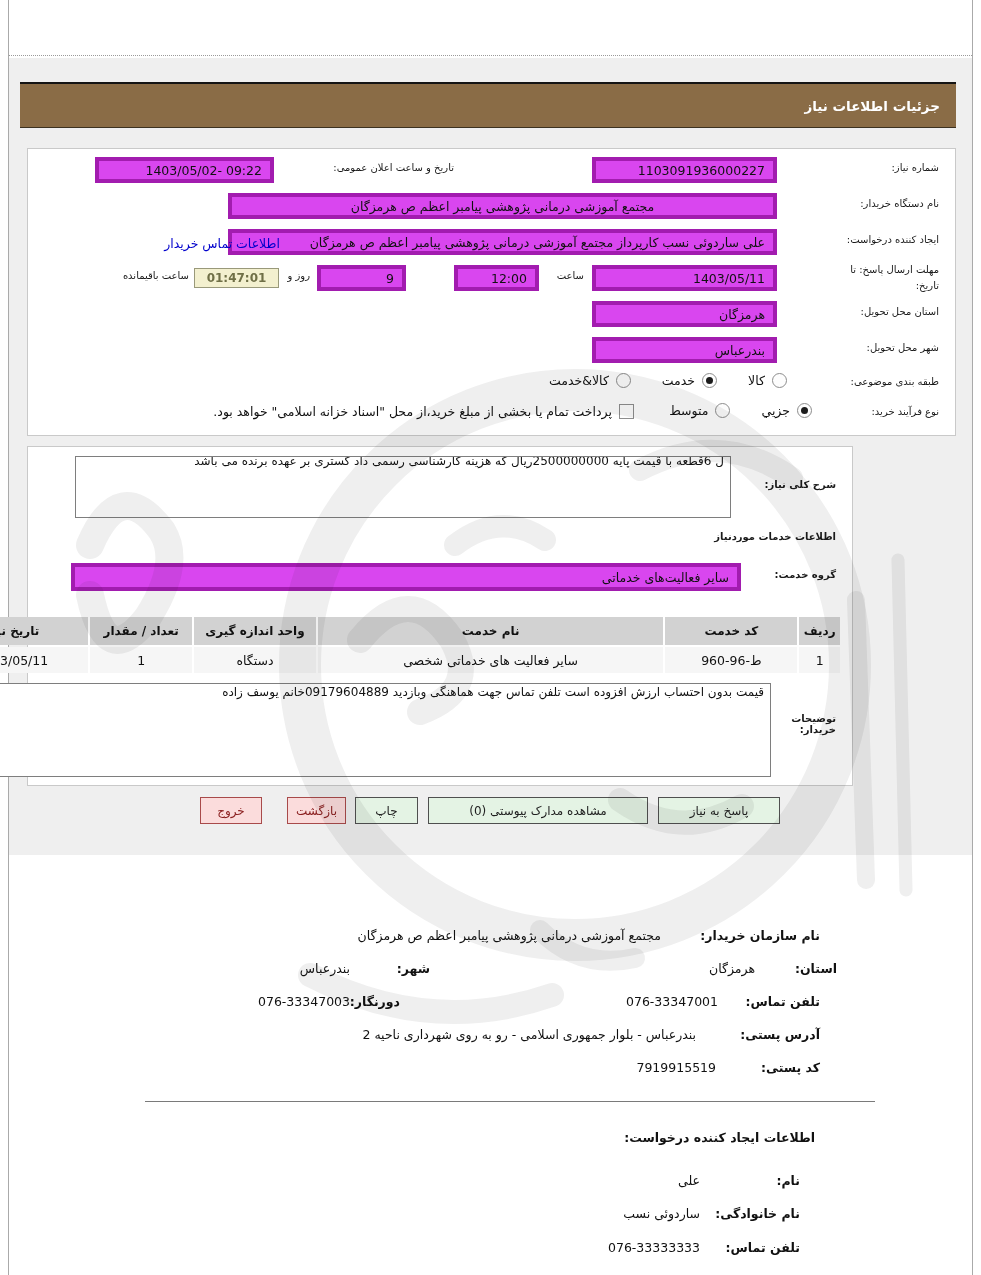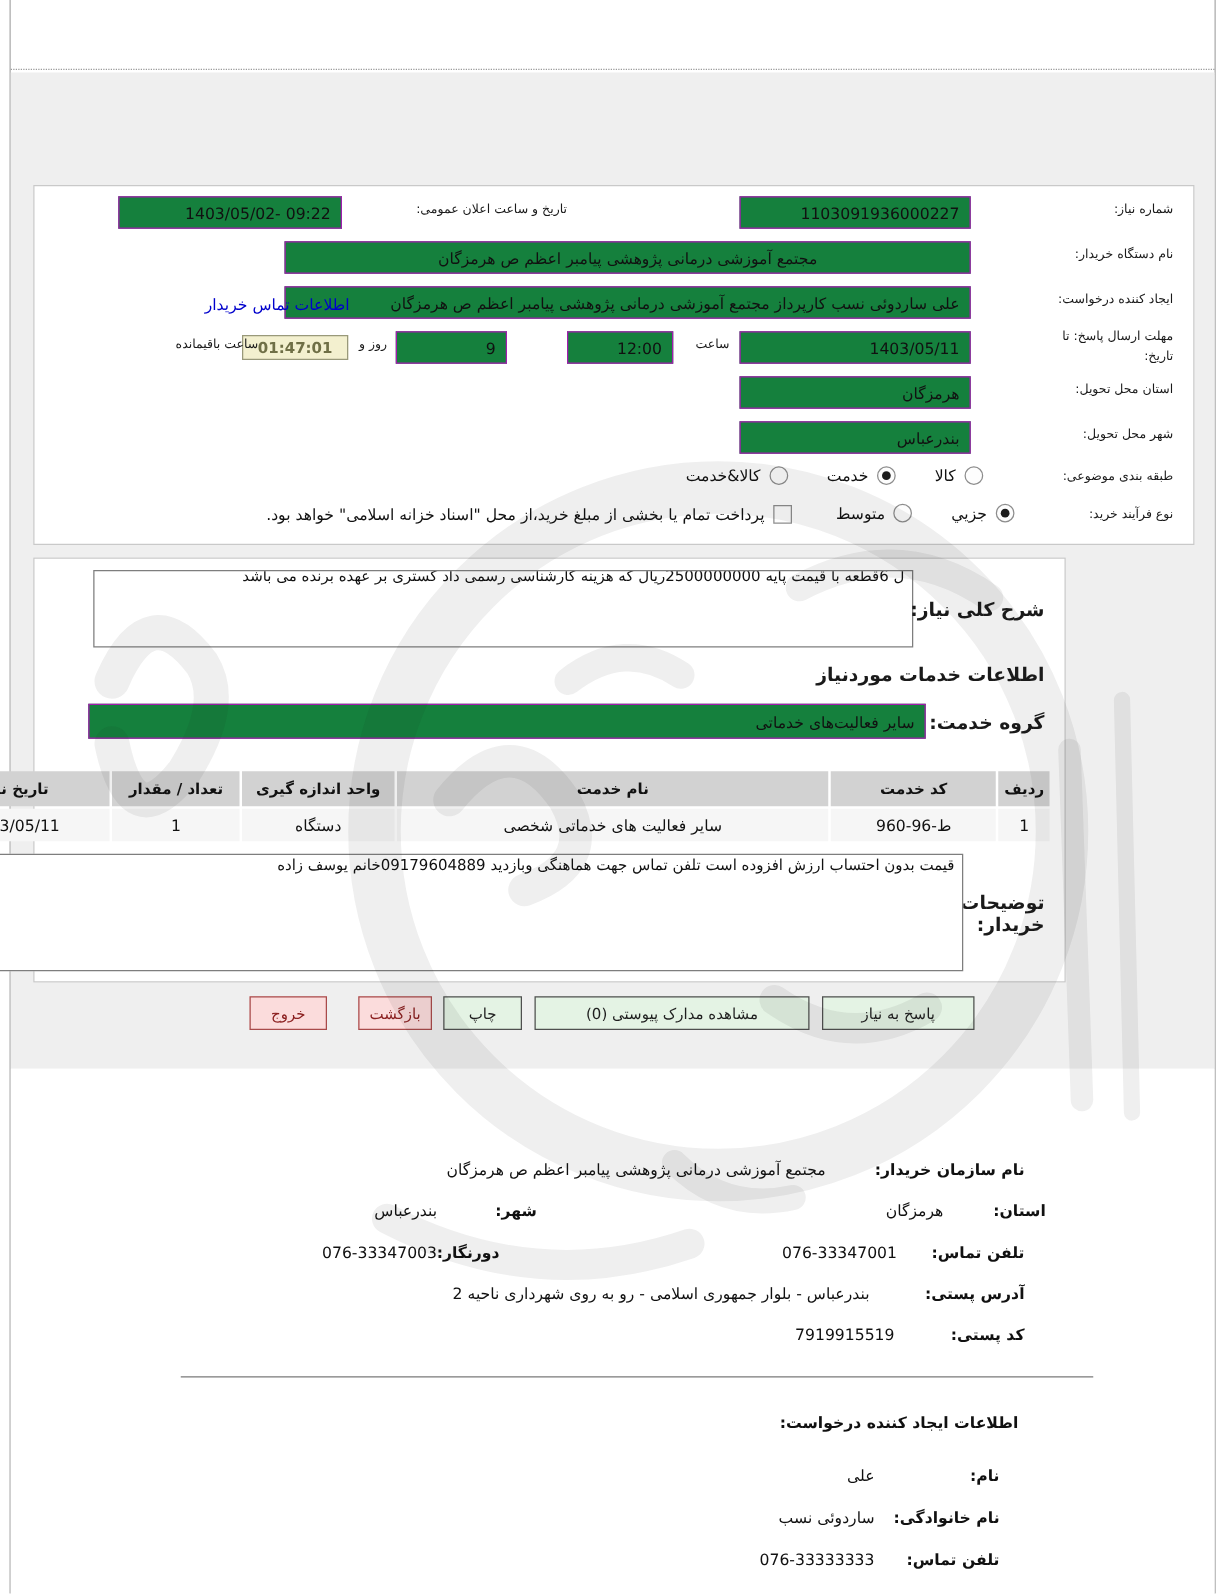--- a/index.html
+++ b/index.html
@@ -13,22 +13,22 @@
   .whitebg{position:absolute;top:855px;left:9px;right:9px;bottom:0;background:#fff;}
   .bar{position:absolute;background:#8a6c46;color:#fff;font-weight:bold;font-size:13.5px;
        display:flex;align-items:center;box-sizing:border-box;}
   .bar1{left:20px;top:82px;width:936px;height:46px;border-top:2px solid #141414;
         border-bottom:1px solid #3c3120;padding-right:16px;}
   .bar2{left:145px;top:865px;width:730px;height:32px;padding-right:14px;}
   .panel{position:absolute;background:#fff;border:1px solid #c9c9c9;box-sizing:border-box;}
   .panel1{left:27px;top:148px;width:929px;height:288px;}
   .panel2{left:27px;top:446px;width:826px;height:340px;}
   .lbl{position:absolute;font-size:10px;color:#1a1a1a;white-space:nowrap;}
-  .blbl{font-weight:bold;font-size:15px;}
-  .inp{position:absolute;height:26px;background:#15803d;border:1px solid #a21caf;
+  .blbl{font-weight:bold;font-size:10px;}
+  .inp{position:absolute;height:26px;background:#d946ef;border:4px solid #a21caf;
        box-sizing:border-box;font-size:12.5px;display:flex;align-items:center;
        padding:0 8px;white-space:nowrap;overflow:hidden;}
   .inp.center{justify-content:center;}
   .timer{position:absolute;width:85px;height:20px;background:#f3f0cf;border:1px solid #99997a;
          box-sizing:border-box;color:#6f6f46;font-weight:bold;font-size:12px;
          display:flex;align-items:center;justify-content:center;}
   .link{position:absolute;color:#0000cc;font-size:12.5px;white-space:nowrap;cursor:pointer;}
   .radio{width:13px;height:13px;border:1px solid #8d8d8d;border-radius:50%;
          background:#fdfdfd;display:inline-block;position:relative;flex:none;}
   .radio.sel::after{content:'';position:absolute;top:3px;left:3px;right:3px;bottom:3px;
@@ -54,20 +54,23 @@
 </style>
 </head>
 <body>
 
 <div id="root">
   <div class="frame"></div>
   <div class="dotline"></div>
   <div class="graybg"></div>
   <div class="whitebg"></div>
 
+  <div class="bar bar1">
+    <span>جزئیات اطلاعات نیاز</span>
+  </div>
 
   <div class="panel panel1">
     <div class="lbl" style="right:16px;top:13px">شماره نیاز:</div>
     <div class="inp" style="right:178px;top:8px;width:185px">
       <span>1103091936000227</span>
     </div>
     <div class="lbl" style="right:501px;top:13px">تاریخ و ساعت اعلان عمومی:</div>
     <div class="inp" style="right:681px;top:8px;width:179px">
       <span>09:22 -1403/05/02</span>
     </div>
@@ -90,21 +93,21 @@
     </div>
     <div class="lbl" style="right:371px;top:121px">ساعت</div>
     <div class="inp" style="right:416px;top:116px;width:85px">
       <span>12:00</span>
     </div>
     <div class="inp" style="right:549px;top:116px;width:89px">
       <span>9</span>
     </div>
     <div class="lbl" style="right:645px;top:121px">روز و</div>
     <div class="timer" style="right:676px;top:119px">01:47:01</div>
-    <div class="lbl" style="right:748px;top:121px">ساعت باقیمانده</div>
+    <div class="lbl" style="right:766px;top:121px">ساعت باقیمانده</div>
 
     <div class="lbl" style="right:16px;top:157px">استان محل تحویل:</div>
     <div class="inp" style="right:178px;top:152px;width:185px">
       <span>هرمزگان</span>
     </div>
 
     <div class="lbl" style="right:16px;top:193px">شهر محل تحویل:</div>
     <div class="inp" style="right:178px;top:188px;width:185px">
       <span>بندرعباس</span>
     </div>

